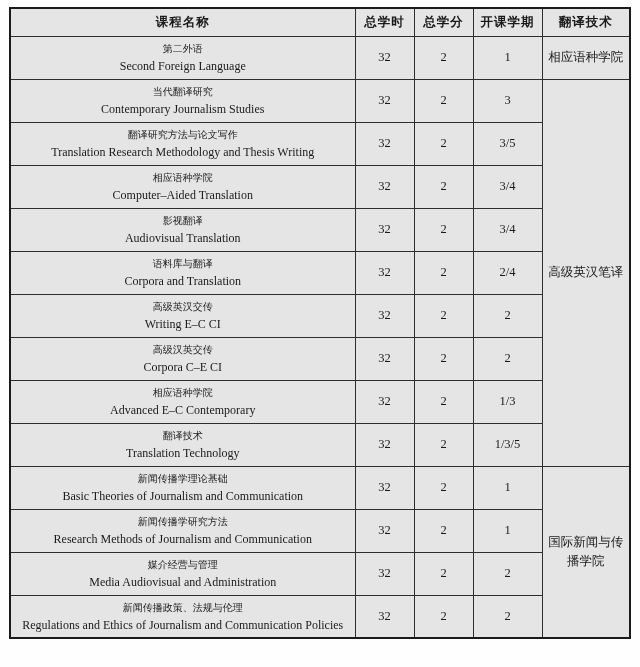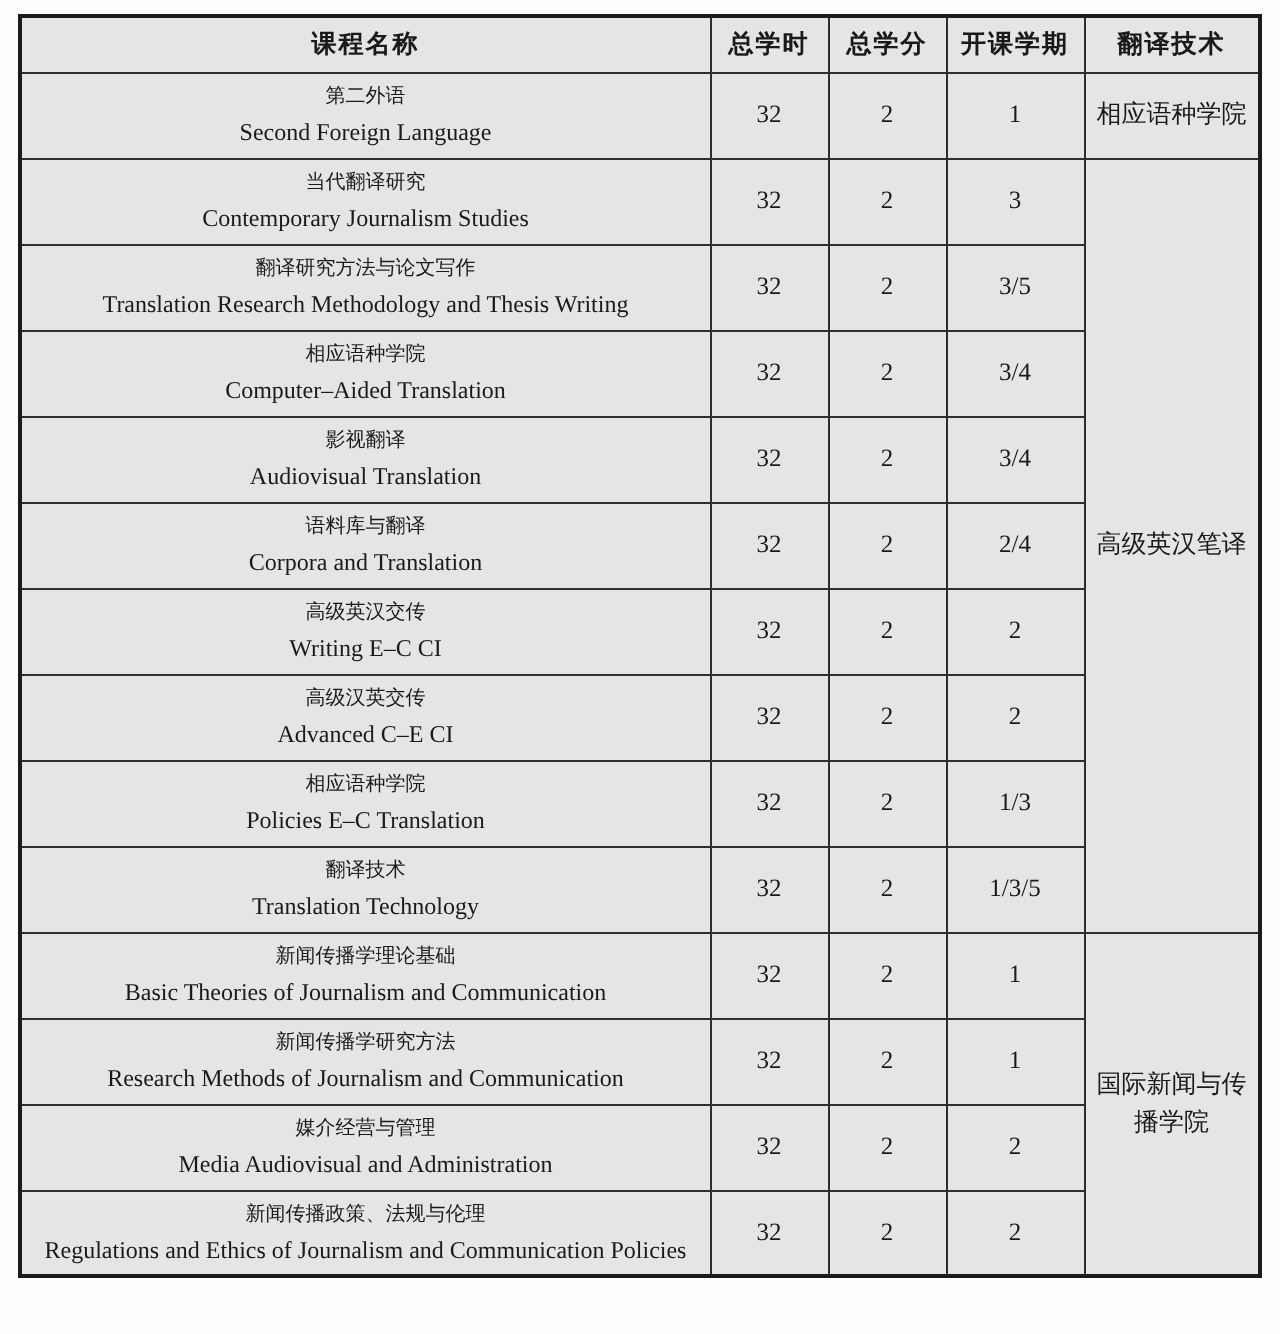--- a/index.html
+++ b/index.html
@@ -124,30 +124,30 @@
             <div class="zh-line">高级英汉交传</div>
             <div class="en-line">Writing E–C CI</div>
           </td>
           <td class="num-cell">32</td>
           <td class="num-cell">2</td>
           <td class="num-cell">2</td>
         </tr>
         <tr>
           <td>
             <div class="zh-line">高级汉英交传</div>
-            <div class="en-line">Advanced C–E CI</div>
+            <div class="en-line">Corpora C–E CI</div>
           </td>
           <td class="num-cell">32</td>
           <td class="num-cell">2</td>
           <td class="num-cell">2</td>
         </tr>
         <tr>
           <td>
             <div class="zh-line">相应语种学院</div>
-            <div class="en-line">Policies E–C Translation</div>
+            <div class="en-line">Advanced E–C Contemporary</div>
           </td>
           <td class="num-cell">32</td>
           <td class="num-cell">2</td>
           <td class="num-cell">1/3</td>
         </tr>
         <tr>
           <td>
             <div class="zh-line">翻译技术</div>
             <div class="en-line">Translation Technology</div>
           </td>

